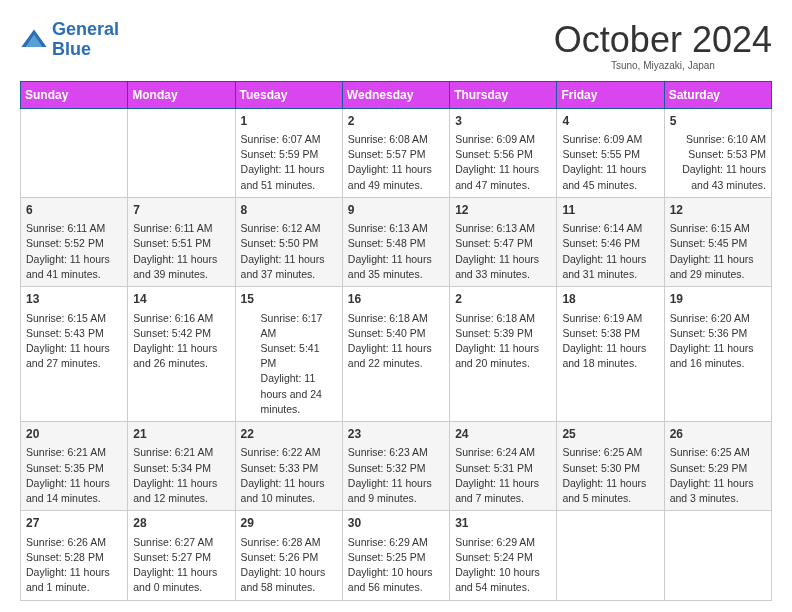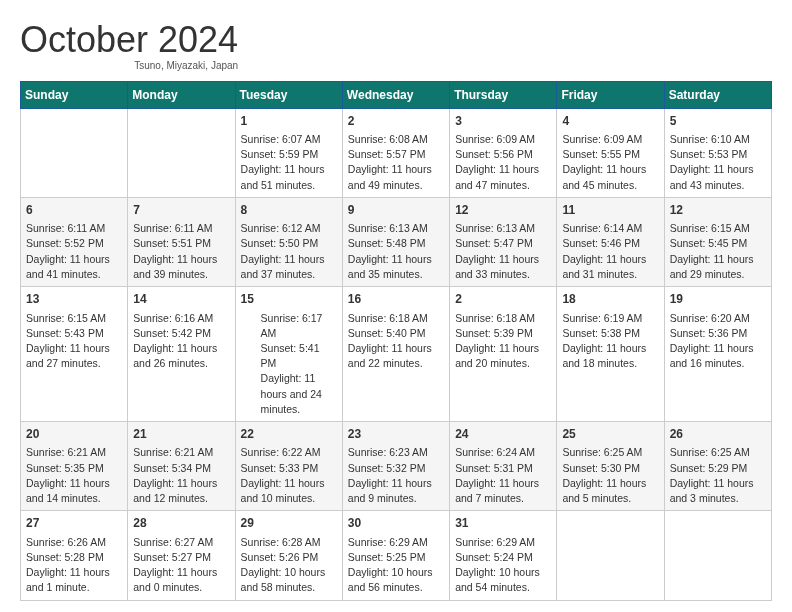--- a/index.html
+++ b/index.html
@@ -28,39 +28,39 @@
       line-height: 1.1;
     }
     .logo-text span {
       color: #2a6eb5;
     }
     .logo-icon {
       width: 28px;
       height: 28px;
     }
     .title-block {
-      text-align: right;
+      text-align: center;
     }
     .month-title {
       font-size: 36px;
       font-weight: normal;
       color: #333;
       line-height: 1.1;
     }
     .subtitle {
       font-size: 10px;
       color: #555;
     }
     table {
       width: 100%;
       border-collapse: collapse;
       font-size: 11px;
     }
     thead tr th {
-      background-color: #0f766e;
+      background-color: #d946ef;
       color: #fff;
       padding: 6px 4px;
       font-size: 12px;
       font-weight: bold;
       text-align: left;
       border: 1px solid #1a5a9a;
     }
     tbody tr td {
       vertical-align: top;
       padding: 4px 5px;
@@ -82,20 +82,32 @@
       margin-bottom: 2px;
     }
     .day-info {
       color: #333;
     }
   </style>
 </head>
 <body>
 
 <div class="header">
+  <div class="logo">
+    <svg class="logo-icon" viewBox="0 0 40 40" xmlns="http://www.w3.org/2000/svg">
+      <polygon points="20,5 38,30 2,30" fill="#2a6eb5"></polygon>
+      <polygon points="20,12 32,30 8,30" fill="#5a9fd4"></polygon>
+    </svg>
+    <div>
+      <div class="logo-text">
+        <span>General</span><br>
+        <span>Blue</span>
+      </div>
+    </div>
+  </div>
   <div class="title-block">
     <div class="month-title">October 2024</div>
     <div class="subtitle">Tsuno, Miyazaki, Japan</div>
   </div>
 </div>
 
 <table>
   <thead>
     <tr>
     <th>Sunday</th>
@@ -130,21 +142,21 @@
 Daylight: 11 hours and 47 minutes.</div>
         </td>
         <td>
           <span class="day-number">4</span>
           <div class="day-info" style="white-space: pre-line;">Sunrise: 6:09 AM
 Sunset: 5:55 PM
 Daylight: 11 hours and 45 minutes.</div>
         </td>
         <td>
           <span class="day-number">5</span>
-          <div class="day-info" style="white-space: pre-line;">Sunrise: 6:10 AM
+          <div class="day-info" style="white-space: pre-line; text-align: right;">Sunrise: 6:10 AM
 Sunset: 5:53 PM
 Daylight: 11 hours and 43 minutes.</div>
         </td>
       </tr>
       <tr>
         <td>
           <span class="day-number">6</span>
           <div class="day-info" style="white-space: pre-line;">Sunrise: 6:11 AM
 Sunset: 5:52 PM
 Daylight: 11 hours and 41 minutes.</div>

